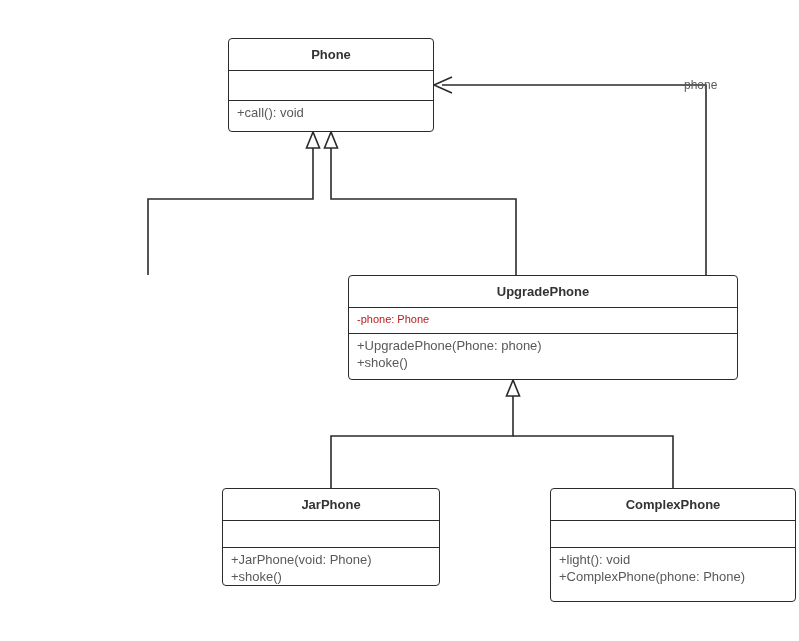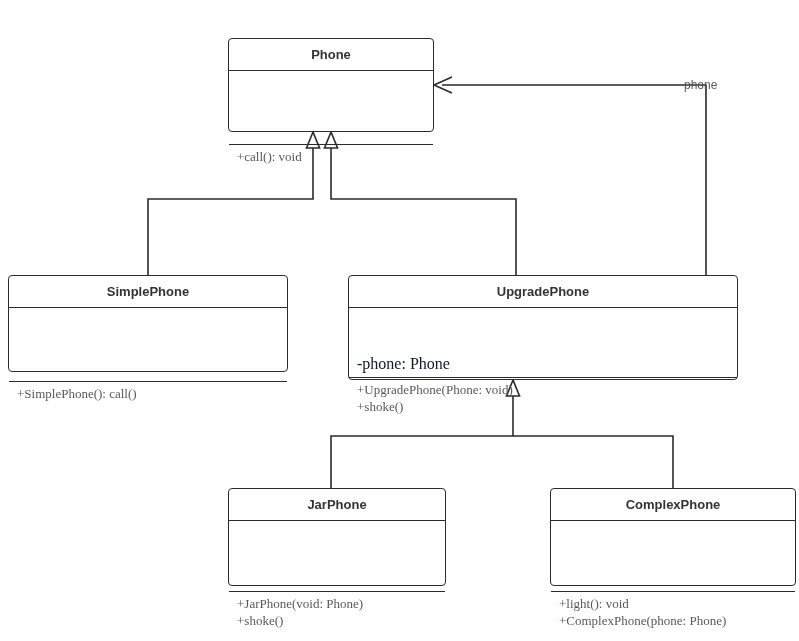--- a/index.html
+++ b/index.html
@@ -42,40 +42,38 @@
     font-size: 13px;
     color: #333333;
     border-bottom: 1.6px solid #2b2b2b;
     overflow: hidden;
     white-space: nowrap;
   }
   .uml-attr-row {
     box-sizing: border-box;
     border-bottom: 1.6px solid #2b2b2b;
     padding: 3px 8px 4px 8px;
-    font-size: 16px;
-    color: #0f172a;
+    font-size: 11px;
+    color: #b91c1c;
     overflow: hidden;
-    margin-top: 44px;
   }
   .uml-attr-row.empty {
     padding: 0;
     height: 30px;
   }
   .uml-op-row {
     box-sizing: border-box;
     padding: 3px 8px 4px 8px;
     font-size: 13px;
     color: #595959;
     overflow: hidden;
   }
   .uml-line {
     white-space: nowrap;
     line-height: 17px;
-    font-family: Liberation Serif, serif;
   }
   .edge-label {
     position: absolute;
     font-size: 12px;
     color: #595959;
     white-space: nowrap;
     z-index: 3;
   }
 </style>
 </head>
@@ -112,49 +110,42 @@
   </svg>
 
   <div class="uml-class" style="left:228px; top:38px; width:206px; height:94px;">
     <div class="uml-name-row">Phone</div>
     <div class="uml-attr-row empty"></div>
     <div class="uml-op-row">
       <div class="uml-line">+call():  void</div>
     </div>
   </div>
 
-  <div class="uml-class" style="left:8px; top:275px; width:280px; height:97px;">
-    <div class="uml-name-row">SimplePhone</div>
-    <div class="uml-attr-row empty"></div>
-    <div class="uml-op-row">
-      <div class="uml-line">+SimplePhone():  call()</div>
-    </div>
-  </div>
 
   <div class="uml-class" style="left:348px; top:275px; width:390px; height:105px;">
     <div class="uml-name-row">UpgradePhone</div>
     <div class="uml-attr-row" style="height:26px;">
       <div class="uml-line">-phone:  Phone</div>
     </div>
     <div class="uml-op-row">
-      <div class="uml-line">+UpgradePhone(Phone:  void)</div>
+      <div class="uml-line">+UpgradePhone(Phone:  phone)</div>
       <div class="uml-line">+shoke()</div>
     </div>
   </div>
 
-  <div class="uml-class" style="left:228px; top:488px; width:218px; height:98px;">
+  <div class="uml-class" style="left:222px; top:488px; width:218px; height:98px;">
     <div class="uml-name-row">JarPhone</div>
     <div class="uml-attr-row empty" style="height:27px;"></div>
     <div class="uml-op-row">
       <div class="uml-line">+JarPhone(void:  Phone)</div>
       <div class="uml-line">+shoke()</div>
     </div>
   </div>
 
-  <div class="uml-class" style="left:550px; top:488px; width:246px; height:98px;">
+  <div class="uml-class" style="left:550px; top:488px; width:246px; height:114px;">
     <div class="uml-name-row">ComplexPhone</div>
     <div class="uml-attr-row empty" style="height:27px;"></div>
     <div class="uml-op-row">
       <div class="uml-line">+light():  void</div>
       <div class="uml-line">+ComplexPhone(phone:  Phone)</div>
     </div>
   </div>
 
   <div class="edge-label" style="left:684px; top:78px;">phone</div>
 

